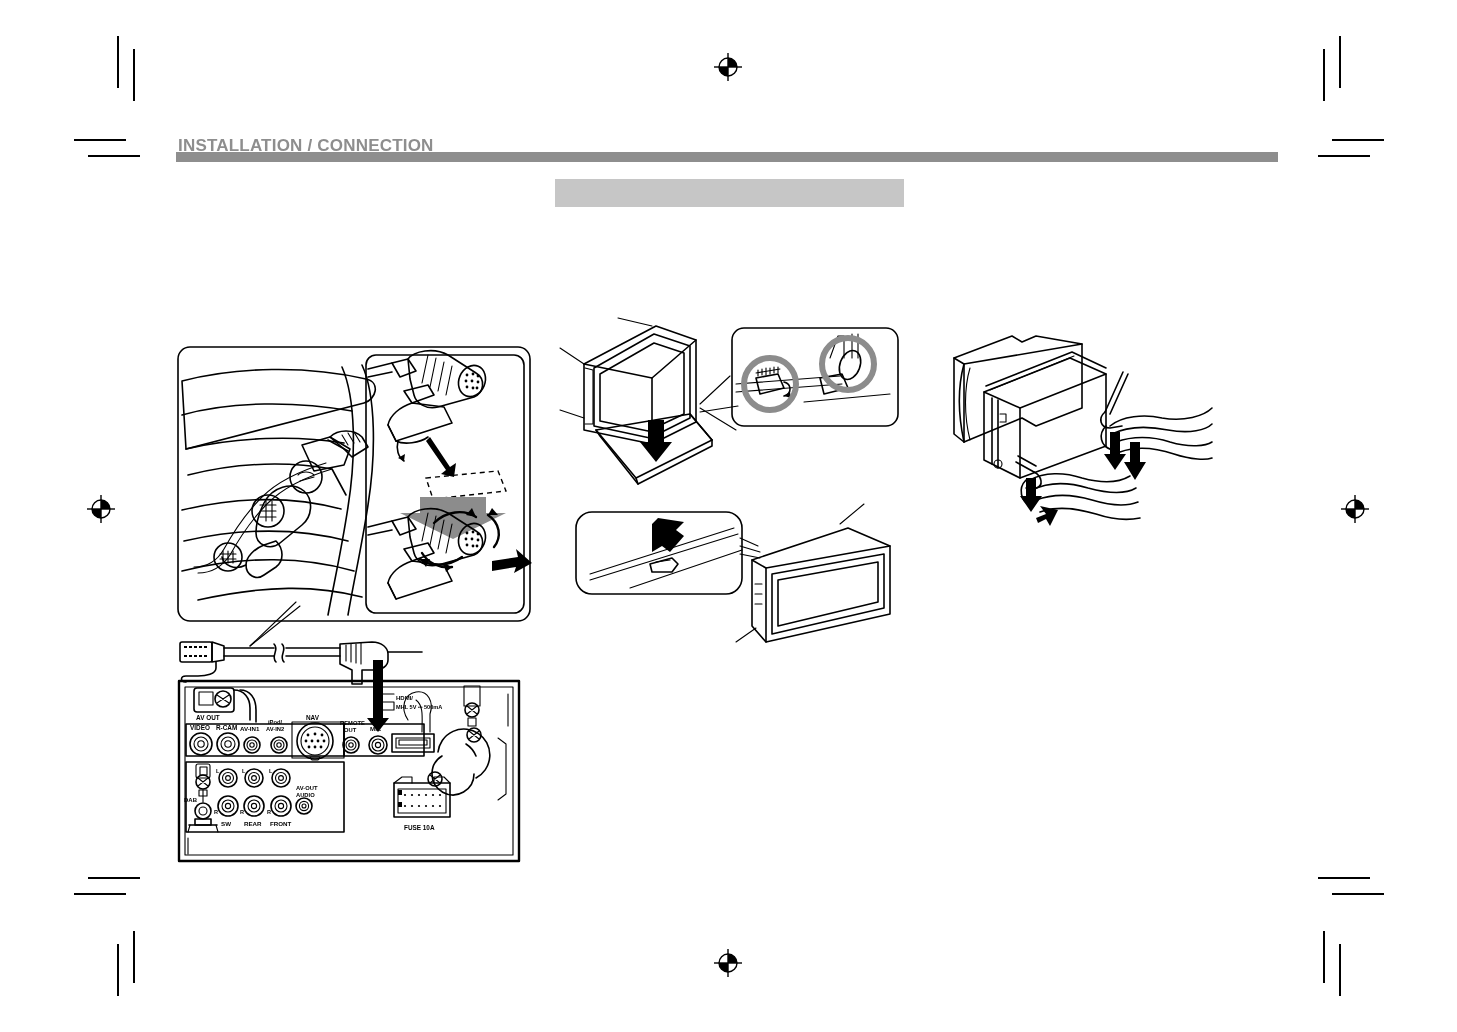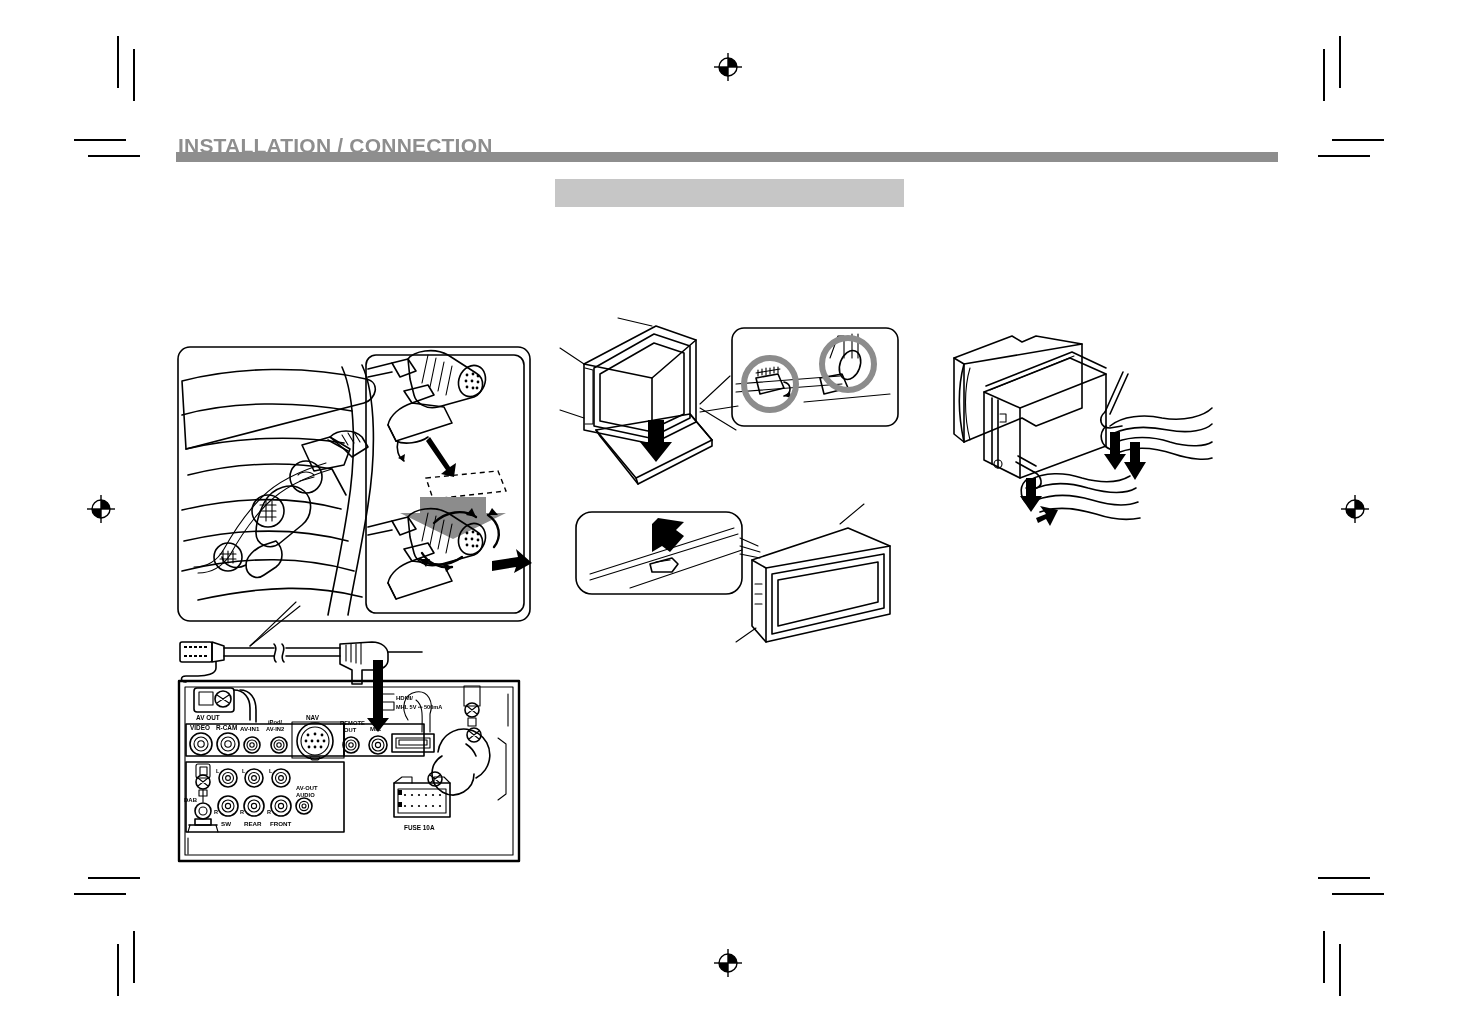--- a/index.html
+++ b/index.html
@@ -8,21 +8,21 @@
   .abs{position:absolute;}
 
   
   .cropmark{position:absolute;background:#000;}
   .regtarget{position:absolute;width:30px;height:30px;}
 
   
   #header-rule{position:absolute;left:176px;top:152px;width:1102px;height:10px;
       background:#8e8e8e;}
   #header-title{position:absolute;left:178px;top:136px;width:430px;height:22px;
-      overflow:hidden;color:#8e8e8e;font-size:21px;font-weight:bold;
+      overflow:hidden;color:#8e8e8e;font-size:17px;font-weight:bold;
       letter-spacing:.2px;white-space:nowrap;line-height:20px;}
   #section-band{position:absolute;left:555px;top:179px;width:349px;height:28px;
       background:#c6c6c6;}
   #section-band span{display:block;padding:5px 10px;font-size:13px;
       font-weight:bold;color:#c6c6c6;white-space:nowrap;overflow:hidden;}
 
   
   .figbox{position:absolute;}
   svg{display:block;overflow:visible;}
   .ln{fill:none;stroke:#000;stroke-width:1.6;stroke-linejoin:round;stroke-linecap:round;}

